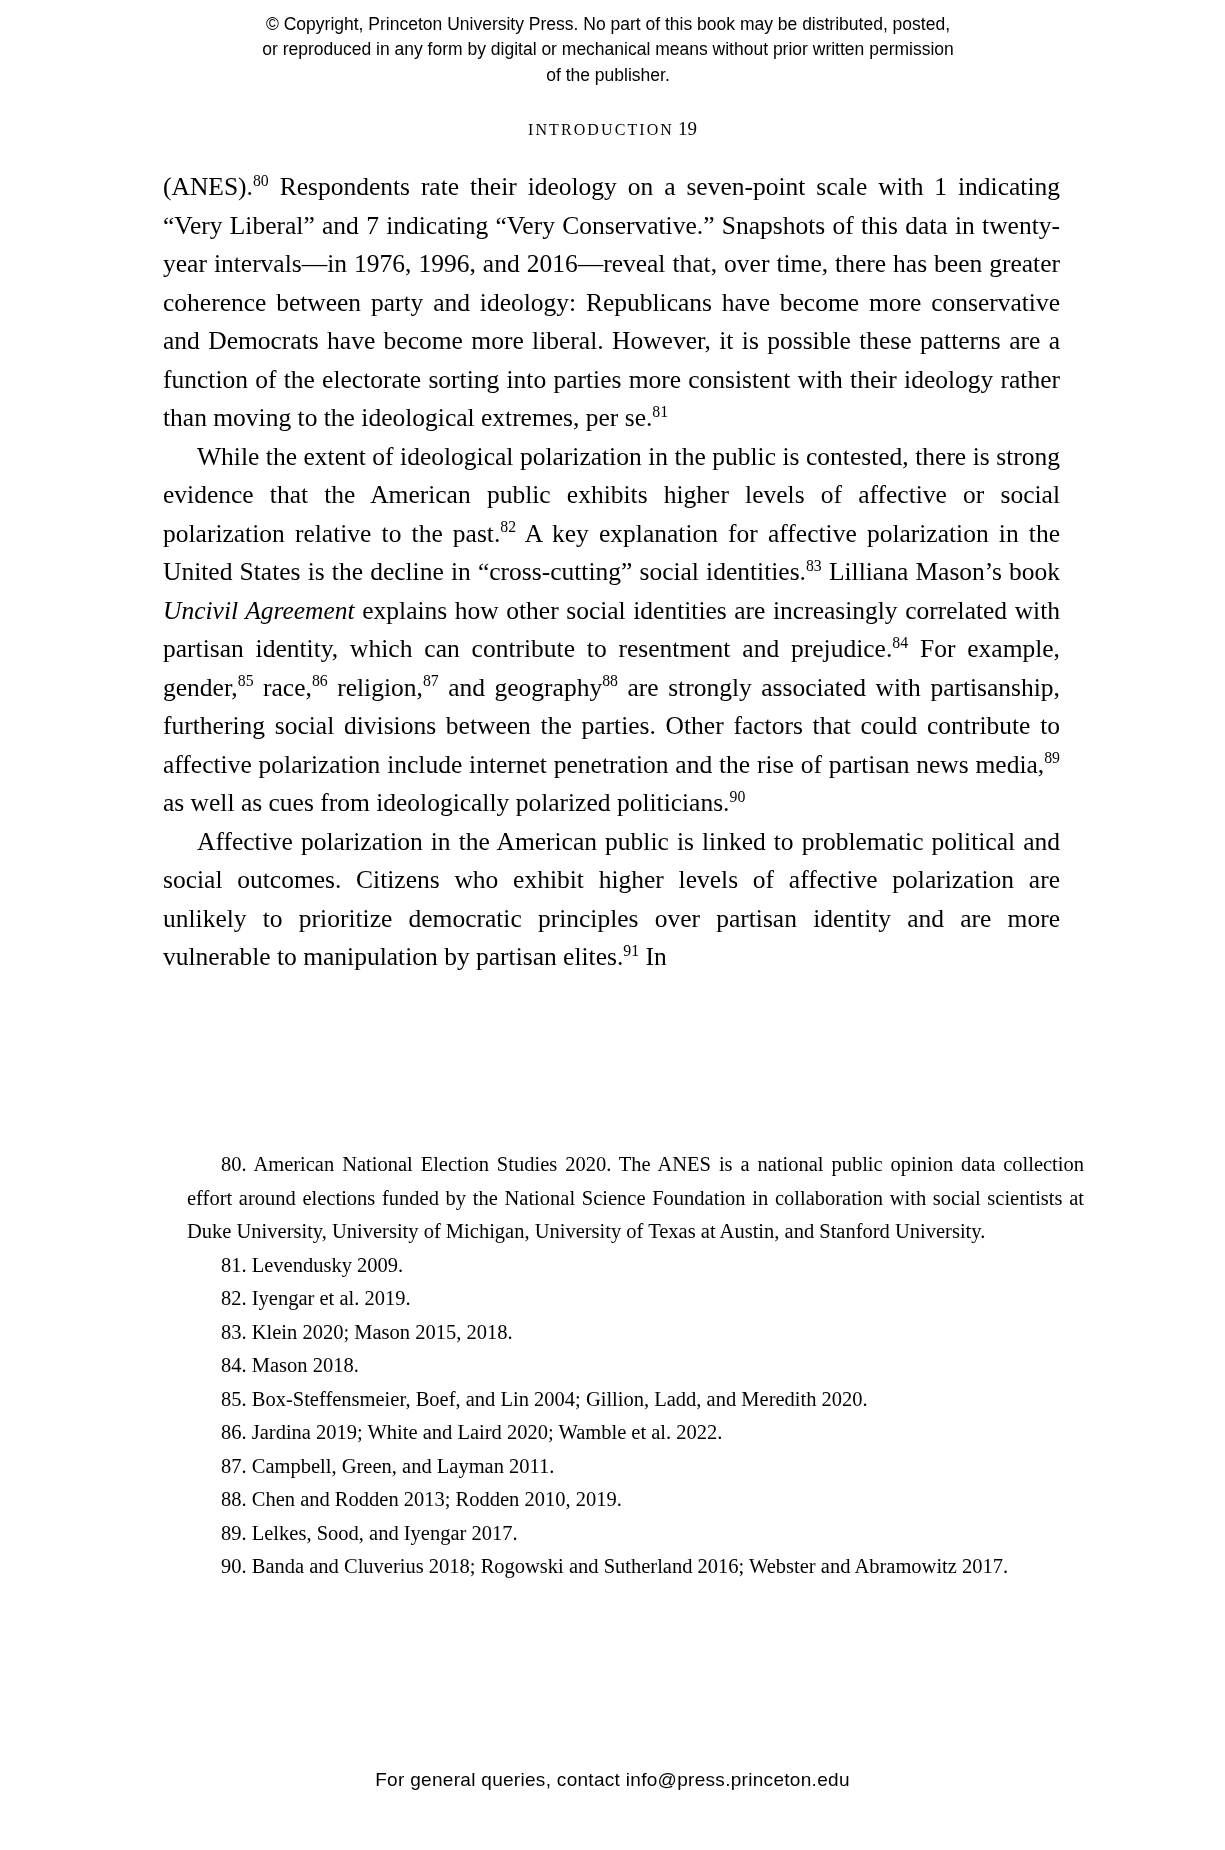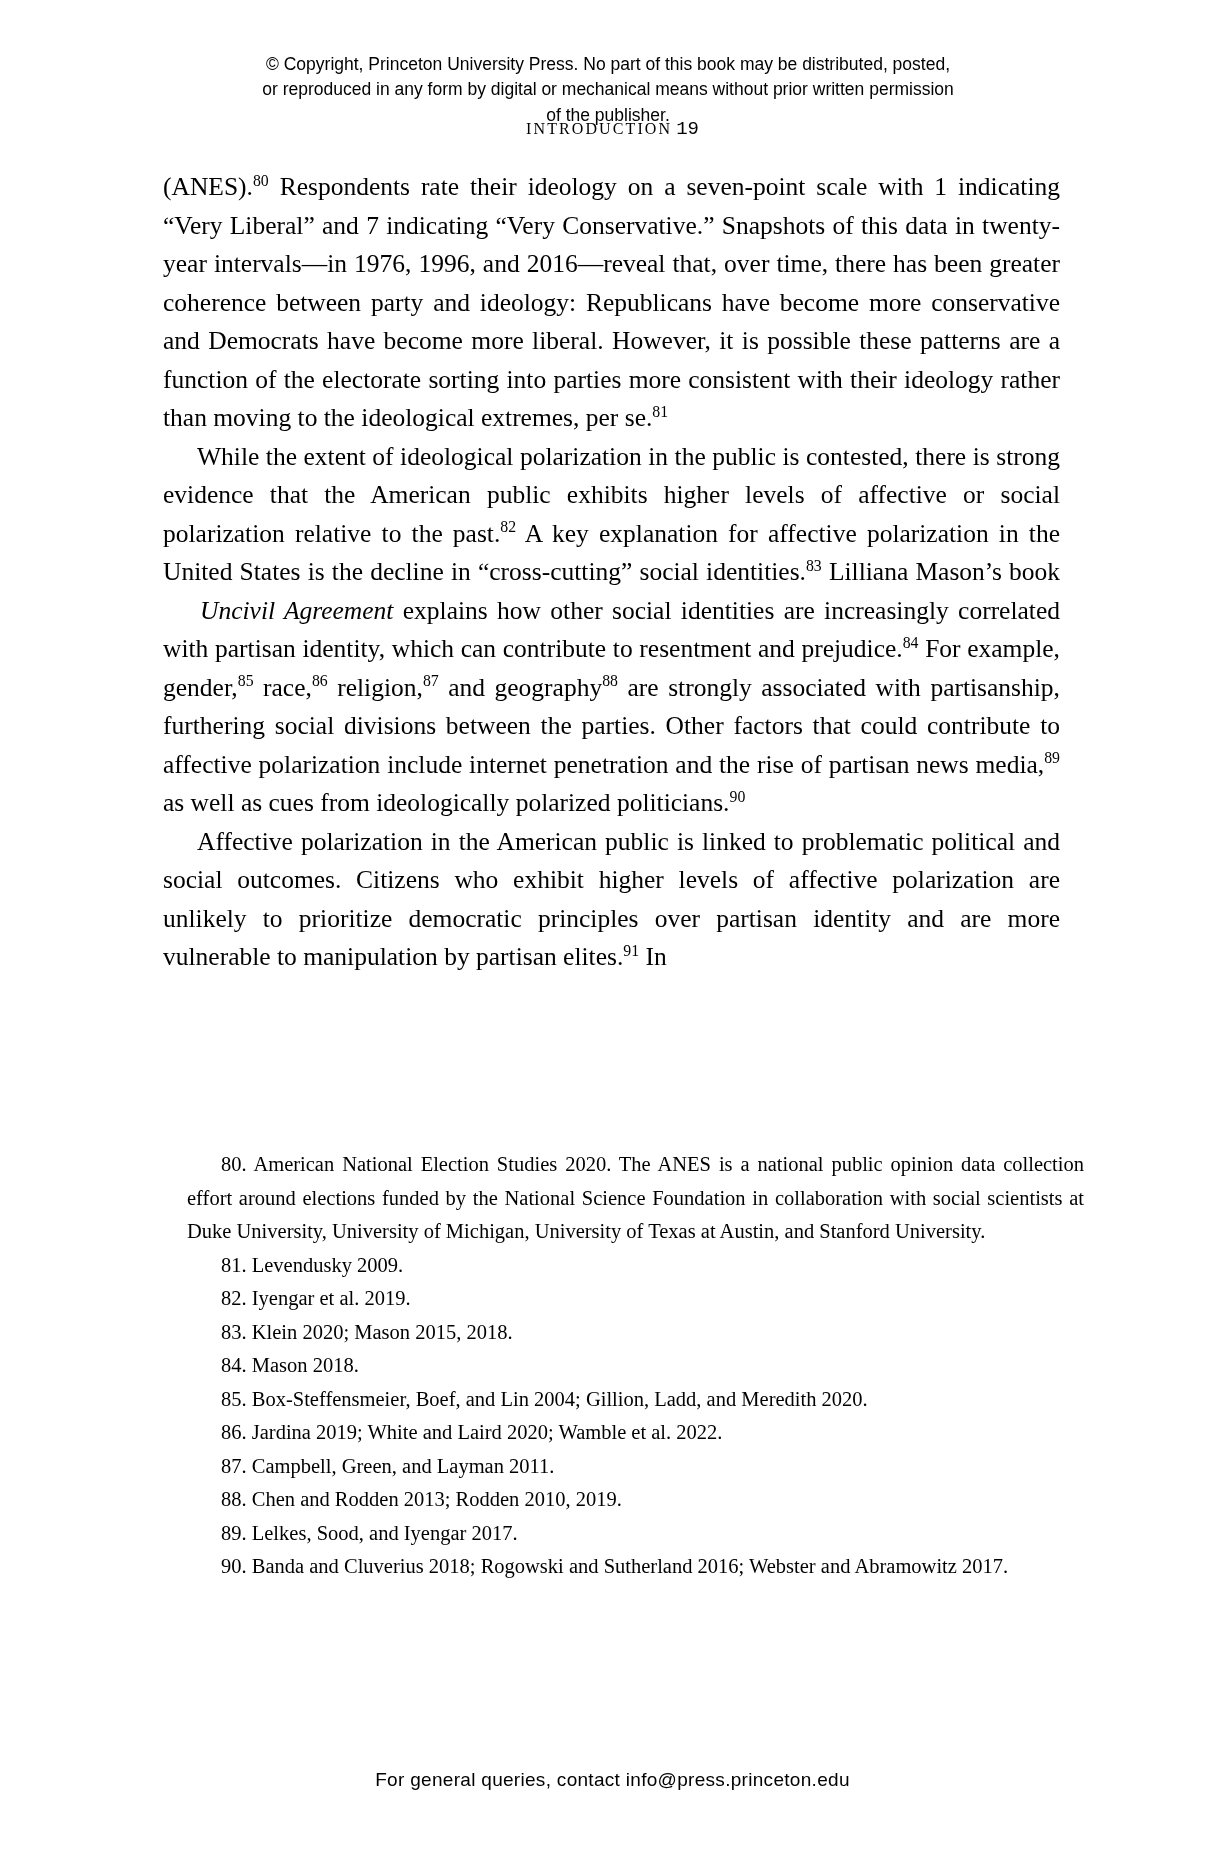--- a/index.html
+++ b/index.html
@@ -27,42 +27,40 @@
   .copyright {
     position: absolute;
     top: 12px;
     left: 258px;
     width: 700px;
     font-family: "Liberation Sans", sans-serif;
     font-size: 17.5px;
     line-height: 1.45;
     text-align: center;
     color: #000;
-    margin-top: 40px;
   }
 
   
   .running-head {
     position: absolute;
     top: 118px;
     left: 0;
     width: 1225px;
     text-align: center;
     font-family: "Liberation Serif", serif;
     font-size: 16px;
     letter-spacing: 2.1px;
   }
   .running-head .rh-label {
     font-variant: normal;
   }
   .running-head .rh-page {
     letter-spacing: 0;
     font-size: 19px;
     margin-left: 4px;
-    font-family: Liberation Mono, monospace;
   }
 
   
   .body-block {
     position: absolute;
     top: 168px;
     left: 163px;
     width: 897px;
     font-size: 25.5px;
     line-height: 38.5px;
@@ -74,21 +72,21 @@
   }
   .body-block p.indent {
     text-indent: 34px;
   }
   sup {
     font-size: 0.62em;
     vertical-align: super;
     line-height: 0;
     margin-top: 14px;
   }
-  .italic { font-style: italic; margin-left: 37px; }
+  .italic { font-style: italic; }
 
   
   .footnotes {
     position: absolute;
     top: 1148px;
     left: 163px;
     width: 897px;
     font-size: 20.5px;
     line-height: 33.5px;
     text-align: justify;

